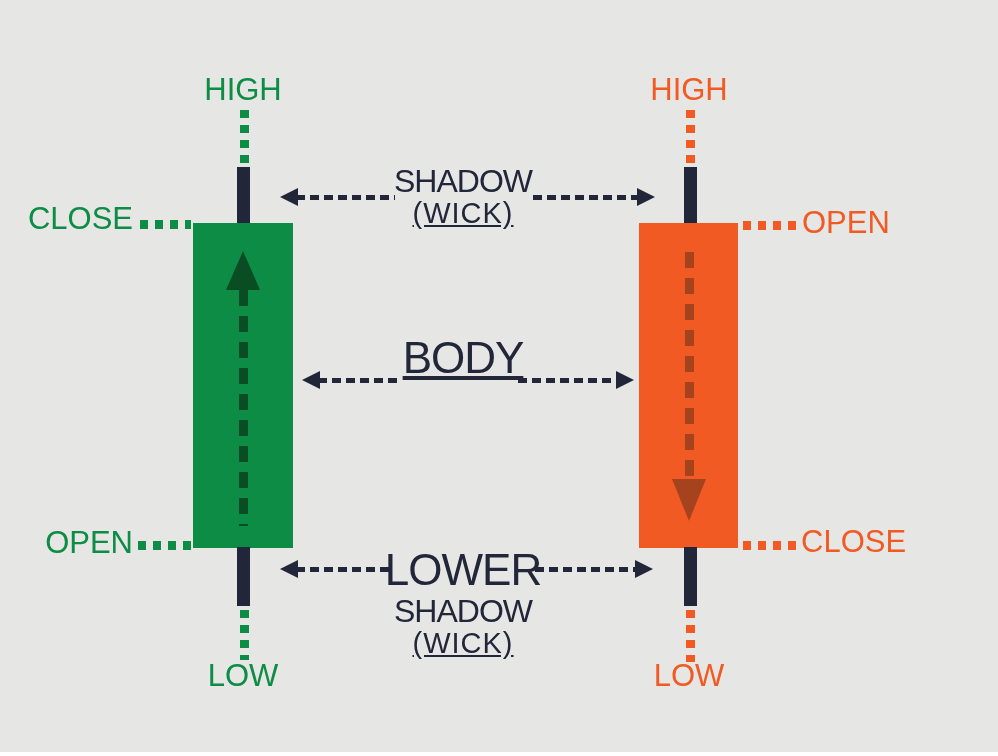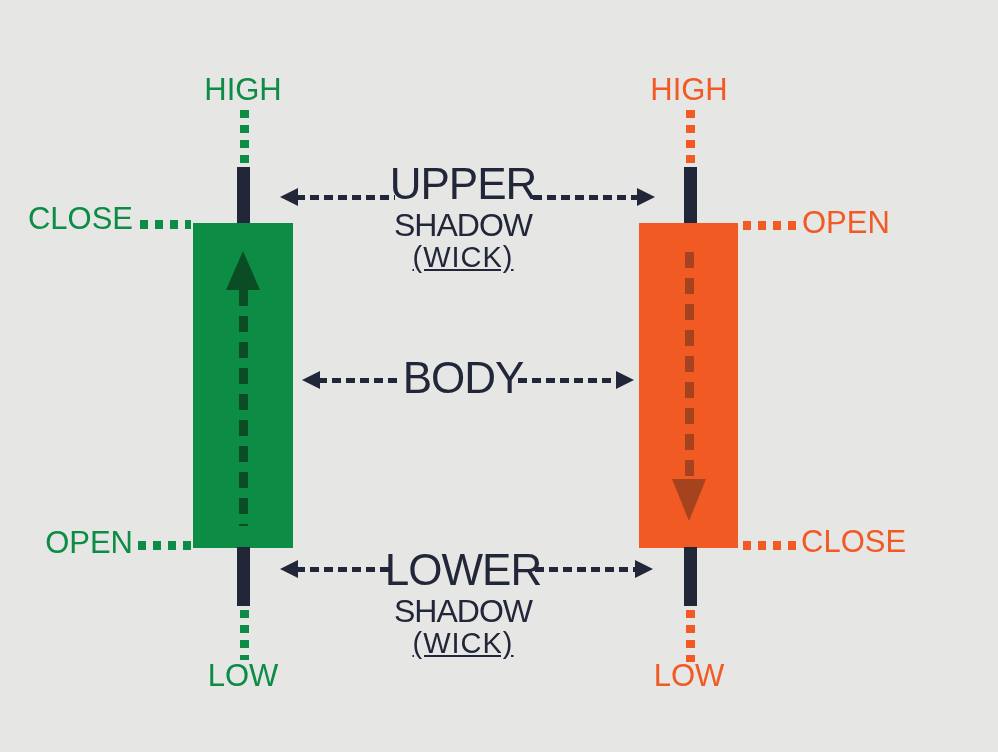--- a/index.html
+++ b/index.html
@@ -106,32 +106,31 @@
 
     <div class="abs wick o-bot"></div>
     <div class="abs vdot orange o-lo-dot"></div>
     <div class="abs lbl orange ctr" style="left:639px;top:660px;">LOW</div>
   </div>
 
   <div>
     <div class="abs head l" style="left:280px;top:188px;"></div>
     <div class="abs hline" style="left:296px;top:195px;width:99px;"></div>
     <div class="abs anno" style="top:162px;">
-      <span class="big">UPPER</span>
       <span class="big2">SHADOW</span>
       <span class="small">(WICK)</span>
     </div>
     <div class="abs hline" style="left:533px;top:195px;width:104px;"></div>
     <div class="abs head r" style="left:637px;top:188px;"></div>
   </div>
 
   <div>
     <div class="abs head l" style="left:302px;top:371px;"></div>
     <div class="abs hline" style="left:318px;top:378px;width:84px;"></div>
-    <div class="abs anno" style="top:356px;">
+    <div class="abs anno" style="top:336px;text-decoration:underline;">
       <span class="big">BODY</span>
     </div>
     <div class="abs hline" style="left:518px;top:378px;width:98px;"></div>
     <div class="abs head r" style="left:616px;top:371px;"></div>
   </div>
 
   <div>
     <div class="abs head l" style="left:280px;top:560px;"></div>
     <div class="abs hline" style="left:296px;top:567px;width:96px;"></div>
     <div class="abs anno" style="top:548px;">

